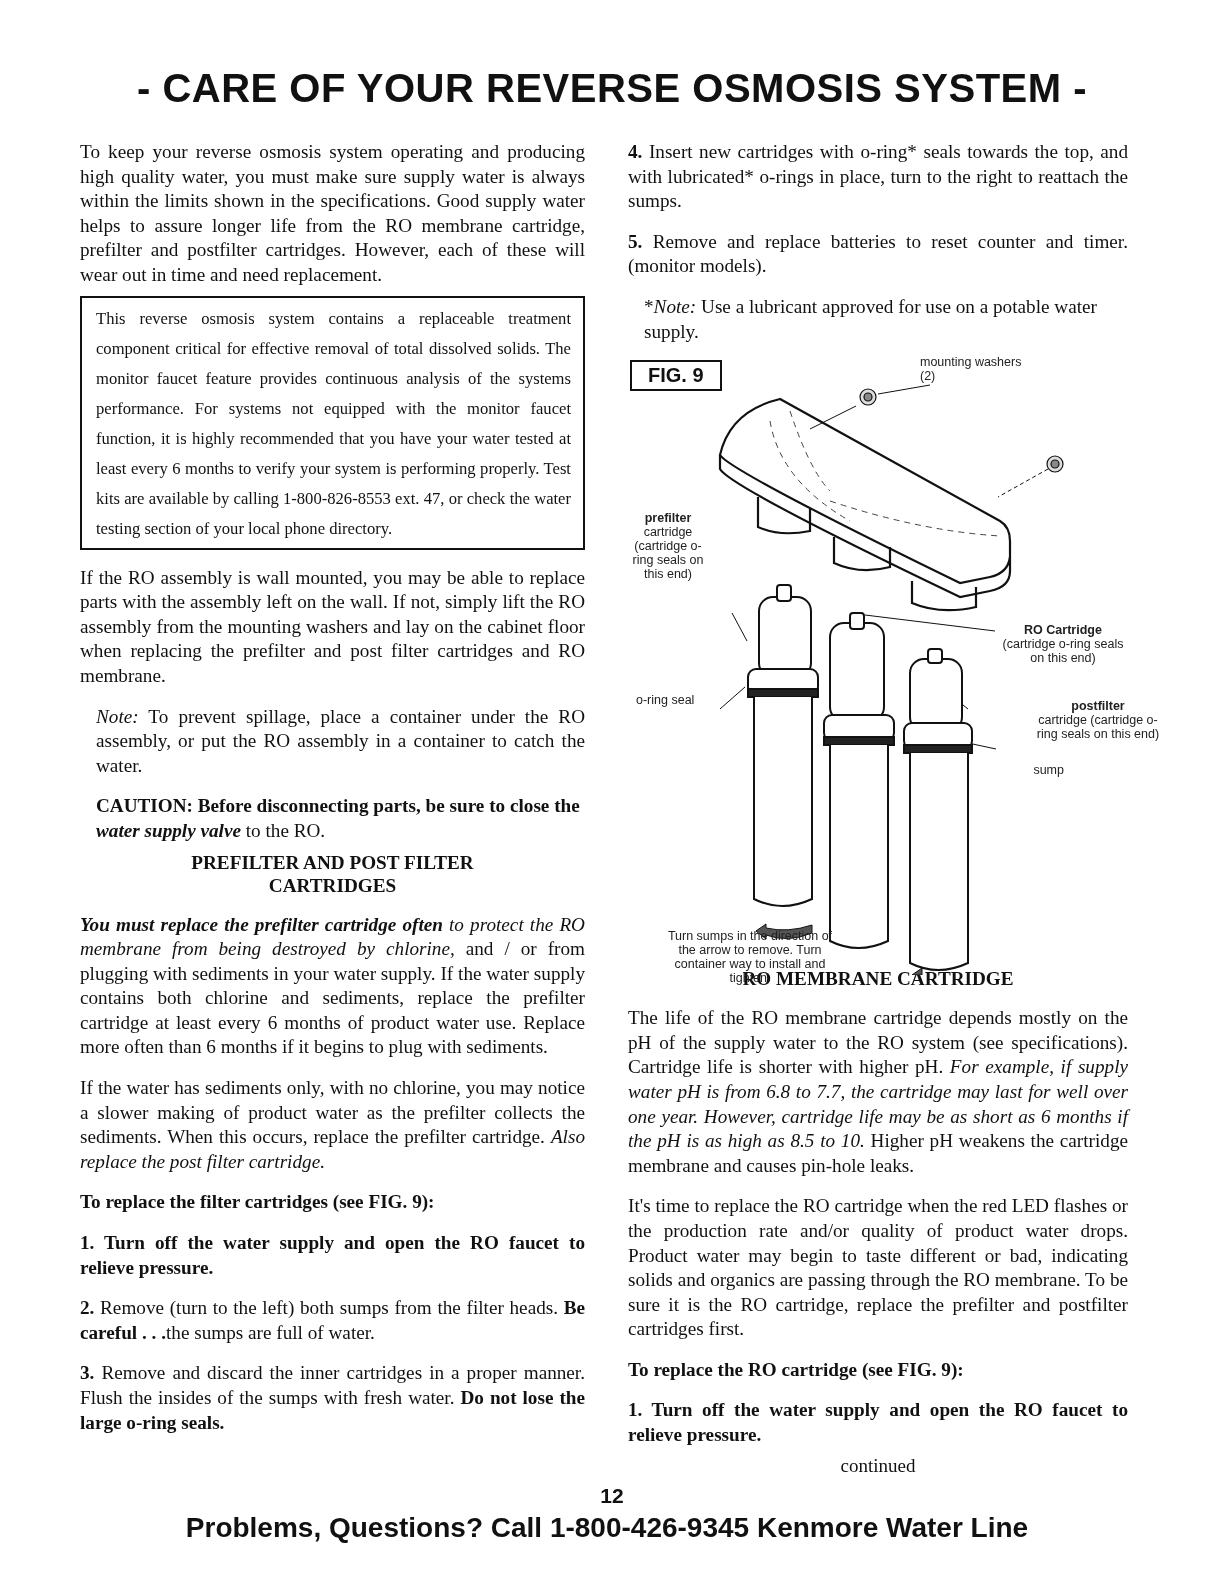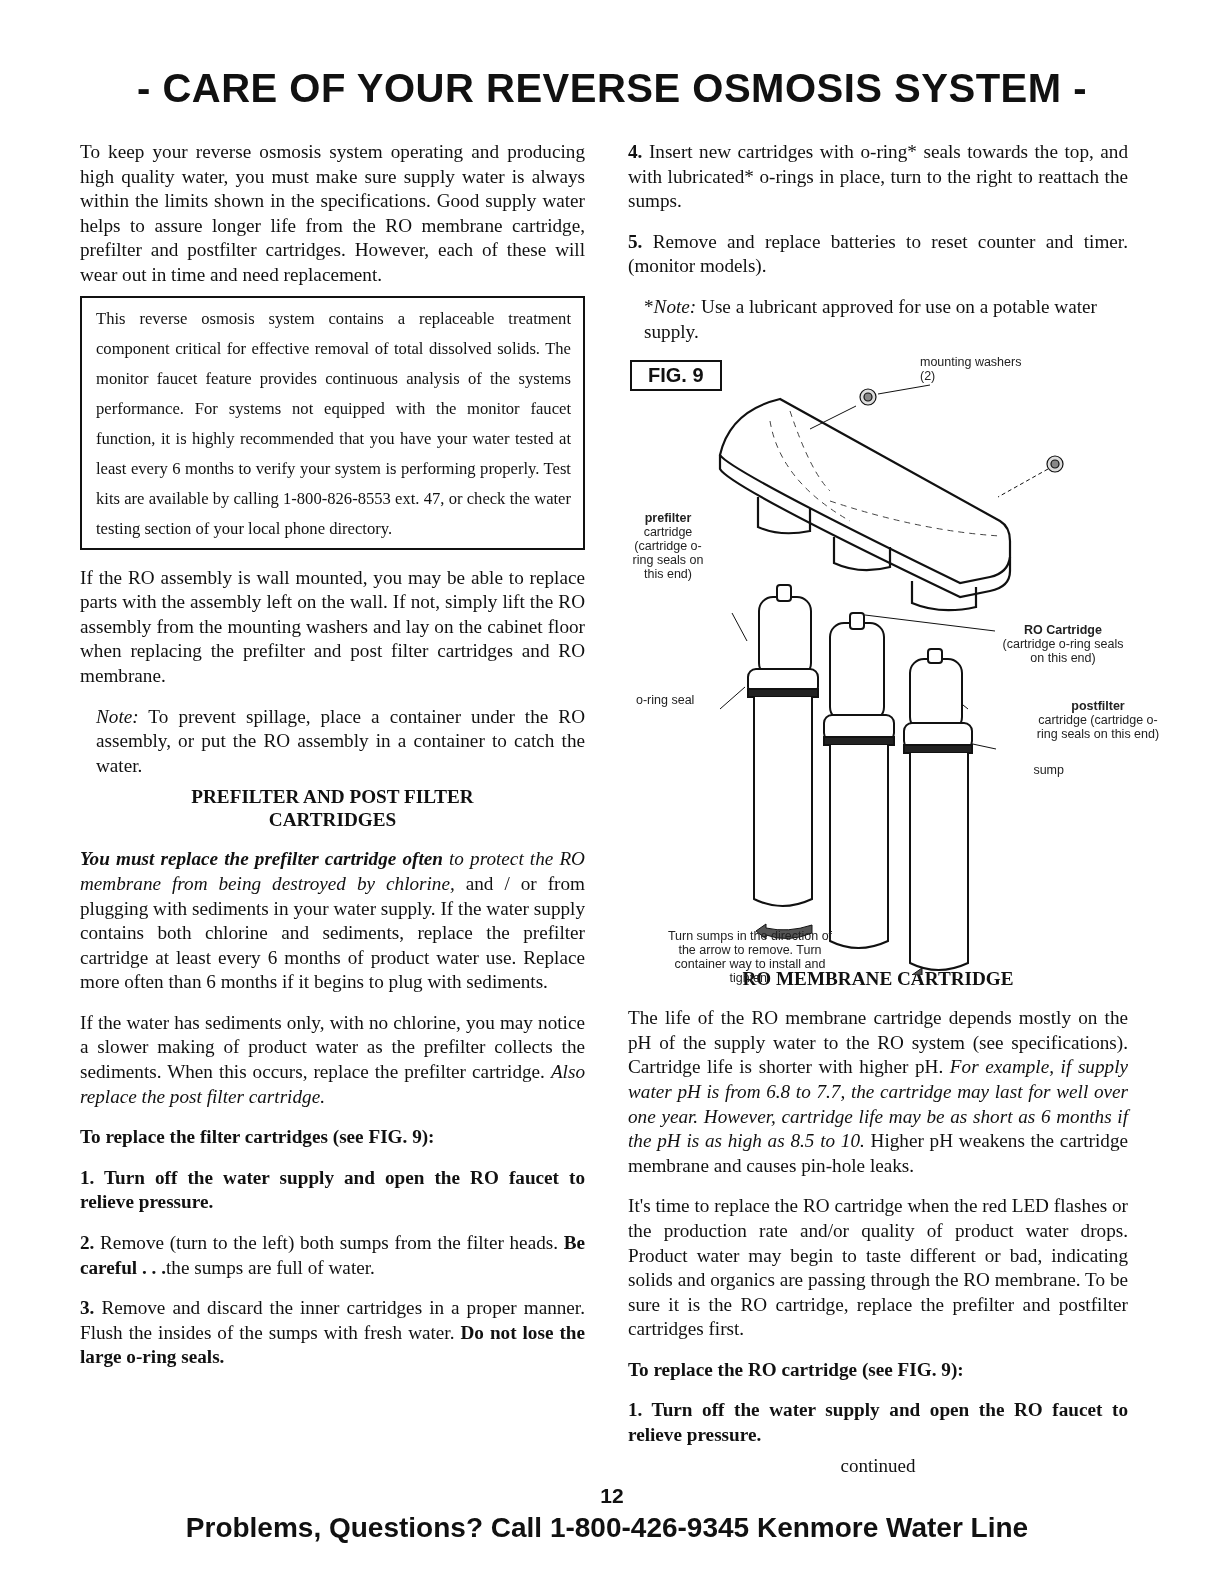--- a/index.html
+++ b/index.html
@@ -32,20 +32,21 @@
   <p>To keep your reverse osmosis system operating and producing high quality water, you must make sure supply water is always within the limits shown in the specifications. Good supply water helps to assure longer life from the RO membrane cartridge, prefilter and postfilter cartridges. However, each of these will wear out in time and need replacement.</p>
 
   <div class="notice">
     <p>This reverse osmosis system contains a replaceable treatment component critical for effective removal of total dissolved solids. The monitor faucet feature provides continuous analysis of the systems performance. For systems not equipped with the monitor faucet function, it is highly recommended that you have your water tested at least every 6 months to verify your system is performing properly. Test kits are available by calling 1-800-826-8553 ext. 47, or check the water testing section of your local phone directory.</p>
   </div>
 
   <p>If the RO assembly is wall mounted, you may be able to replace parts with the assembly left on the wall. If not, simply lift the RO assembly from the mounting washers and lay on the cabinet floor when replacing the prefilter and post filter cartridges and RO membrane.</p>
 
   <p class="indent"><span class="ital">Note:</span><span> To prevent spillage, place a container under the RO assembly, or put the RO assembly in a container to catch the water.</span></p>
 
+  <p class="indent" style="text-align:left;"><span class="bold">CAUTION: Before disconnecting parts, be sure to close the </span><span class="bold ital">water supply valve</span><span> to the RO.</span></p>
 
   <div class="section-head">
     <div>PREFILTER AND POST FILTER</div>
     <div>CARTRIDGES</div>
   </div>
 
   <p><span class="bold ital">You must replace the prefilter cartridge often</span><span class="ital"> to protect the RO membrane from being destroyed by chlorine,</span><span> and / or from plugging with sediments in your water supply. If the water supply contains both chlorine and sediments, replace the prefilter cartridge at least every 6 months of product water use. Replace more often than 6 months if it begins to plug with sediments.</span></p>
 
   <p><span>If the water has sediments only, with no chlorine, you may notice a slower making of product water as the prefilter collects the sediments. When this occurs, replace the prefilter cartridge. </span><span class="ital">Also replace the post filter cartridge.</span></p>
 

